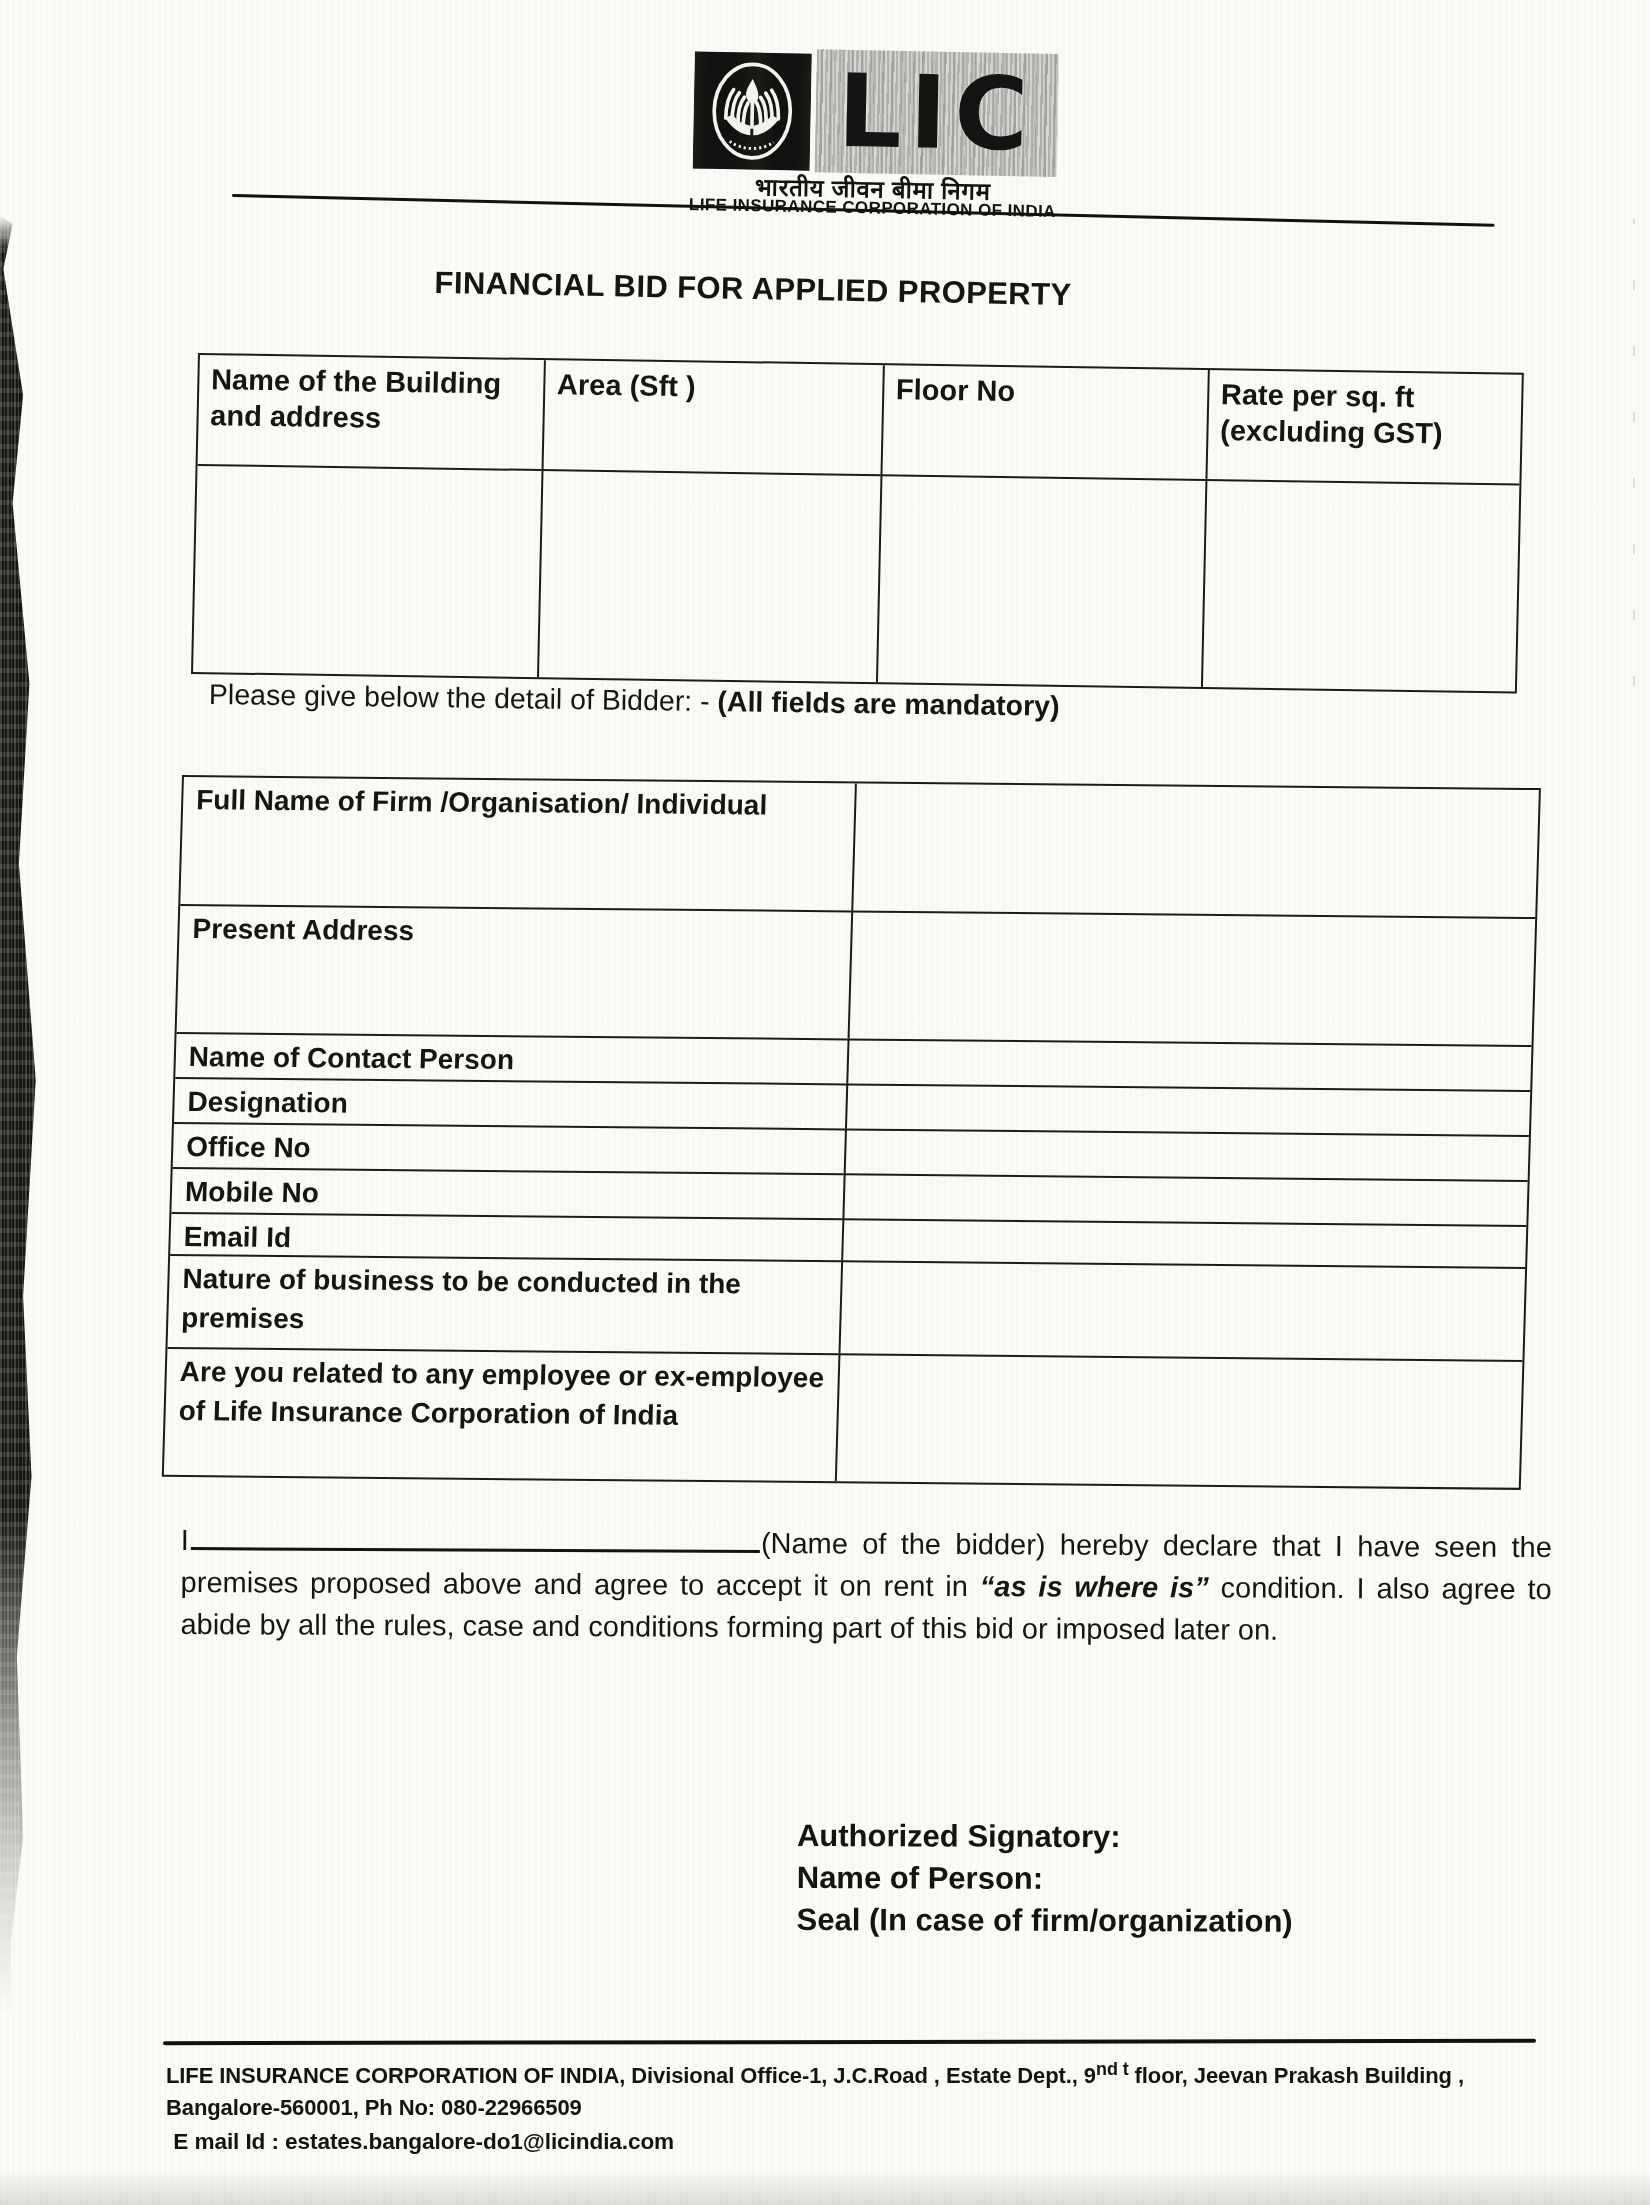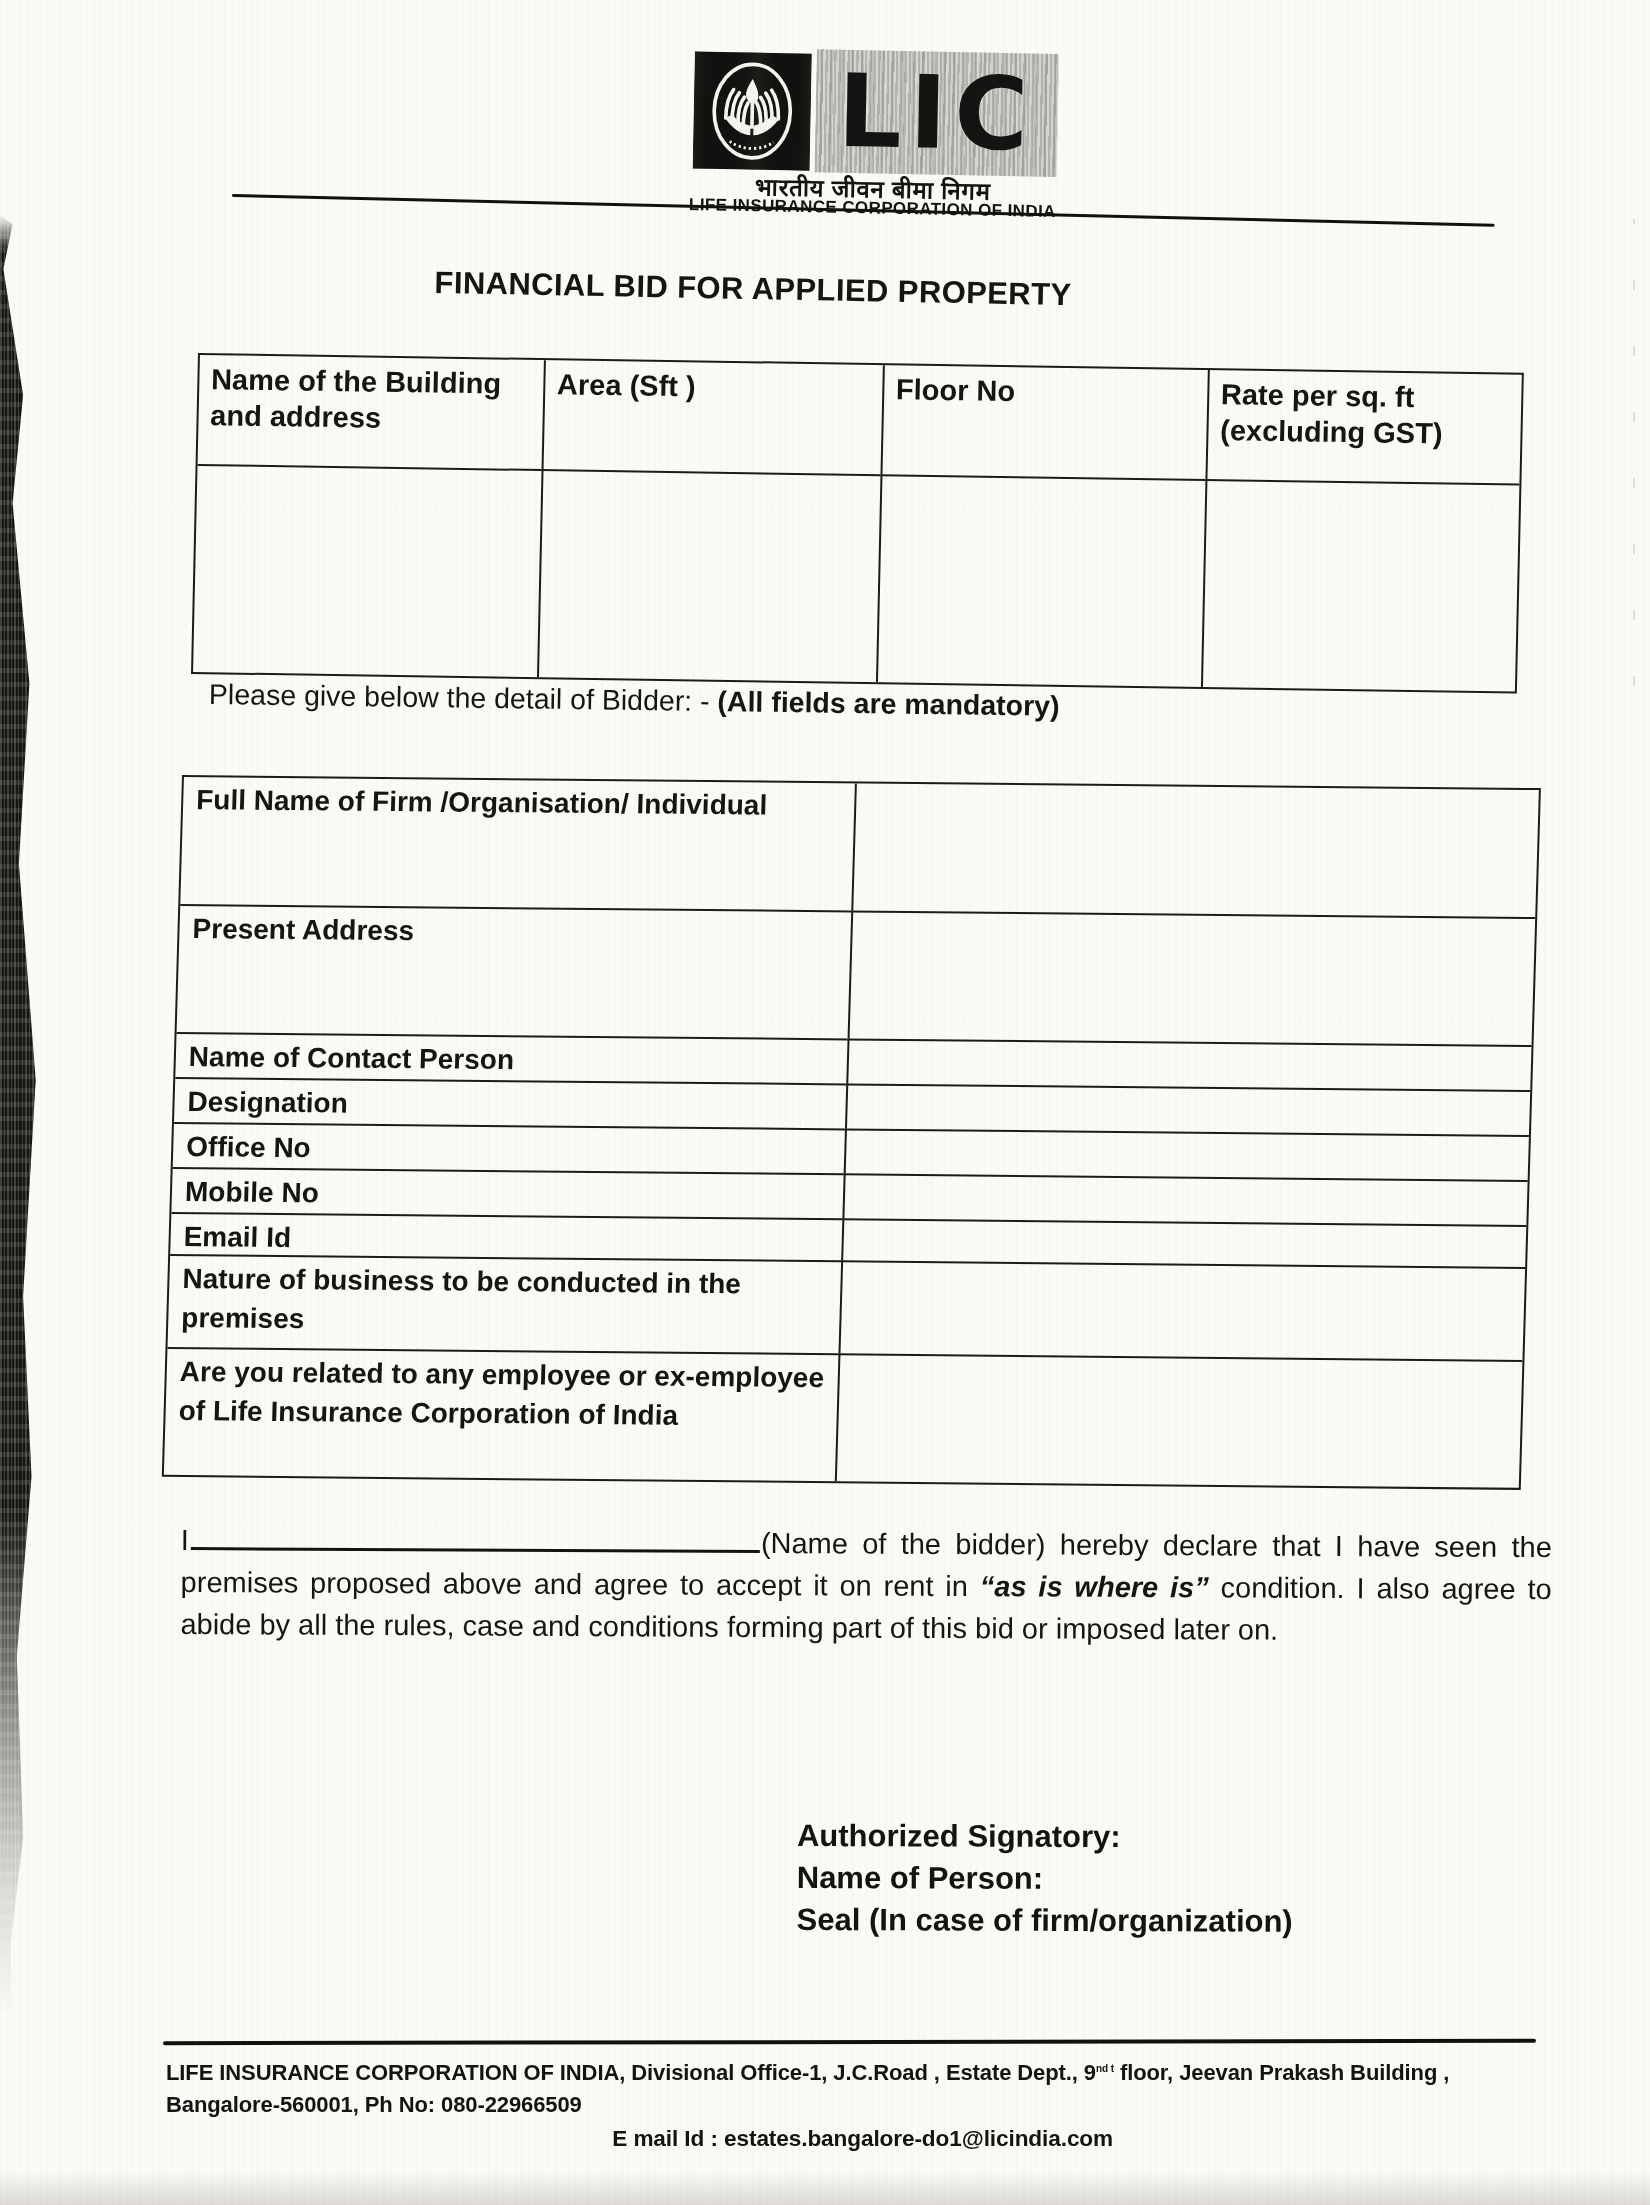--- a/index.html
+++ b/index.html
@@ -117,22 +117,22 @@
     position:absolute;left:797px;top:1815px;
     font-weight:bold;font-size:31px;line-height:42px;color:#14130f;
     transform:rotate(.2deg);transform-origin:top left;
   }
 
   
   .frule{position:absolute;left:163px;top:2040px;width:1373px;height:4.4px;background:#12110e;border-radius:2.2px;
     transform:rotate(-.1deg);}
   .footer{position:absolute;left:166px;top:2053px;width:1386px;color:#14130f;}
   .footer p{margin:0;font-weight:bold;font-size:22px;line-height:32px;letter-spacing:-0.1px;}
-  .footer sup{font-size:10px;}
-  .footer .f2{padding-left:7.3px;margin-top:1.5px;font-size:22.6px;text-align:center;}
+  .footer sup{font-size:18px;}
+  .footer .f2{padding-left:7.3px;margin-top:1.5px;font-size:22.6px;}
 </style>
 </head>
 <body>
 
 <div class="page">
 
   <div class="smudge"></div>
   <div class="right-noise"></div>
 
   <div class="logo">

